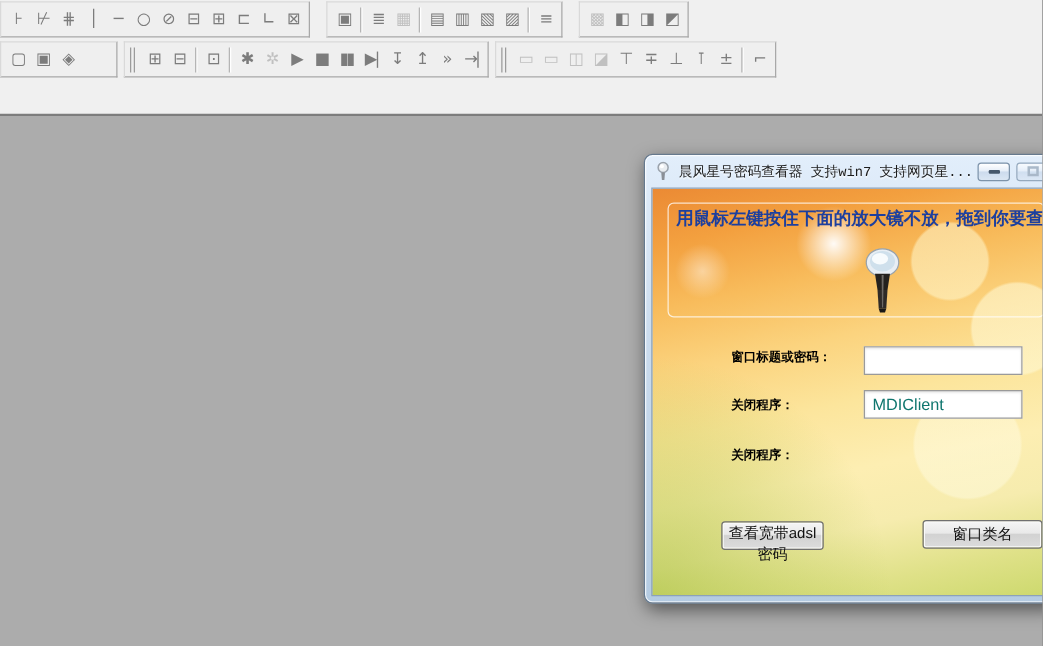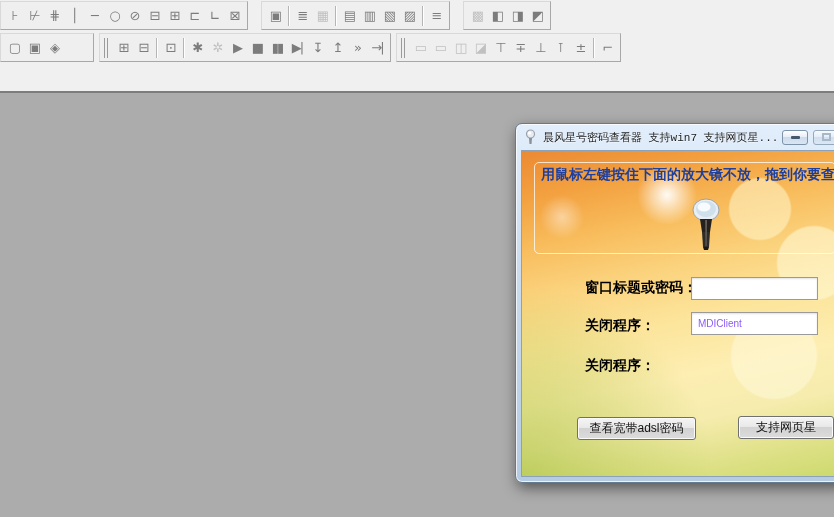--- a/index.html
+++ b/index.html
@@ -70,38 +70,38 @@
   .instr-box {
     position:absolute; left:12px; top:11px; width:302px; height:92px;
     border:1px solid rgba(255,255,255,.75); border-radius:5px;
   }
   .instr-text {
     position:absolute; left:19px; top:15px; right:0;
     font-size:14px; font-weight:bold; color:#1d3f9e; white-space:nowrap; overflow:hidden;
   }
   .magnifier { position:absolute; left:167px; top:46px; }
 
-  .field-label { position:absolute; left:63px; font-size:14px; font-weight:bold; color:#000; }
+  .field-label { position:absolute; left:63px; font-size:10px; font-weight:bold; color:#000; }
   #lbl-f1 { top:128px; } #lbl-f2 { top:166px; } #lbl-f3 { top:206px; }
   .field-input {
     position:absolute; left:169px; width:127px; height:23px;
-    border:1px solid #9a9a9a; background:#fff; font-size:10px; padding:2px 6px;
-    color:#8b5cf6; font-family:"Liberation Sans", sans-serif;
+    border:1px solid #9a9a9a; background:#fff; font-size:13px; padding:2px 6px;
+    color:#0f766e; font-family:"Liberation Sans", sans-serif;
     box-shadow: inset 0 1px 2px rgba(0,0,0,.12);
   }
   #inp-f1 { top:126px; } #inp-f2 { top:161px; } #inp-f3 { top:201px; }
 
   .dlg-btn {
     position:absolute; height:23px; font-size:12px; color:#111;
     border:1px solid #707070; border-radius:3px;
     background:linear-gradient(#f5f5f5, #e9e9e9 45%, #d2d2d2 50%, #dcdcdc);
     box-shadow: inset 0 0 0 1px #fafafa; cursor:default;
     font-family:"Liberation Sans", sans-serif;
   }
-  #btn-view { left:55px; top:266px; width:119px; }
+  #btn-view { left:55px; top:266px; width:82px; }
   #btn-close { left:216px; top:265px; width:96px; }
 </style>
 </head>
 <body>
 
 <div id="screen">
 
   <div class="toolbar">
     <div class="tb-row" id="tb-row1">
       <div class="tb-band">
@@ -217,17 +217,17 @@
 
       <span class="field-label" id="lbl-f1">窗口标题或密码：</span>
       <input class="field-input" id="inp-f1" value="" style="">
 
       <span class="field-label" id="lbl-f2">关闭程序：</span>
       <input class="field-input" id="inp-f2" value="MDIClient" style="">
 
       <span class="field-label" id="lbl-f3">关闭程序：</span>
 
       <button class="dlg-btn" id="btn-view">查看宽带adsl密码</button>
-      <button class="dlg-btn" id="btn-close">支持网页星</button>
+      <button class="dlg-btn" id="btn-close">窗口类名</button>
 
     </div>
   </div>
 </div>
 
 </body></html>

